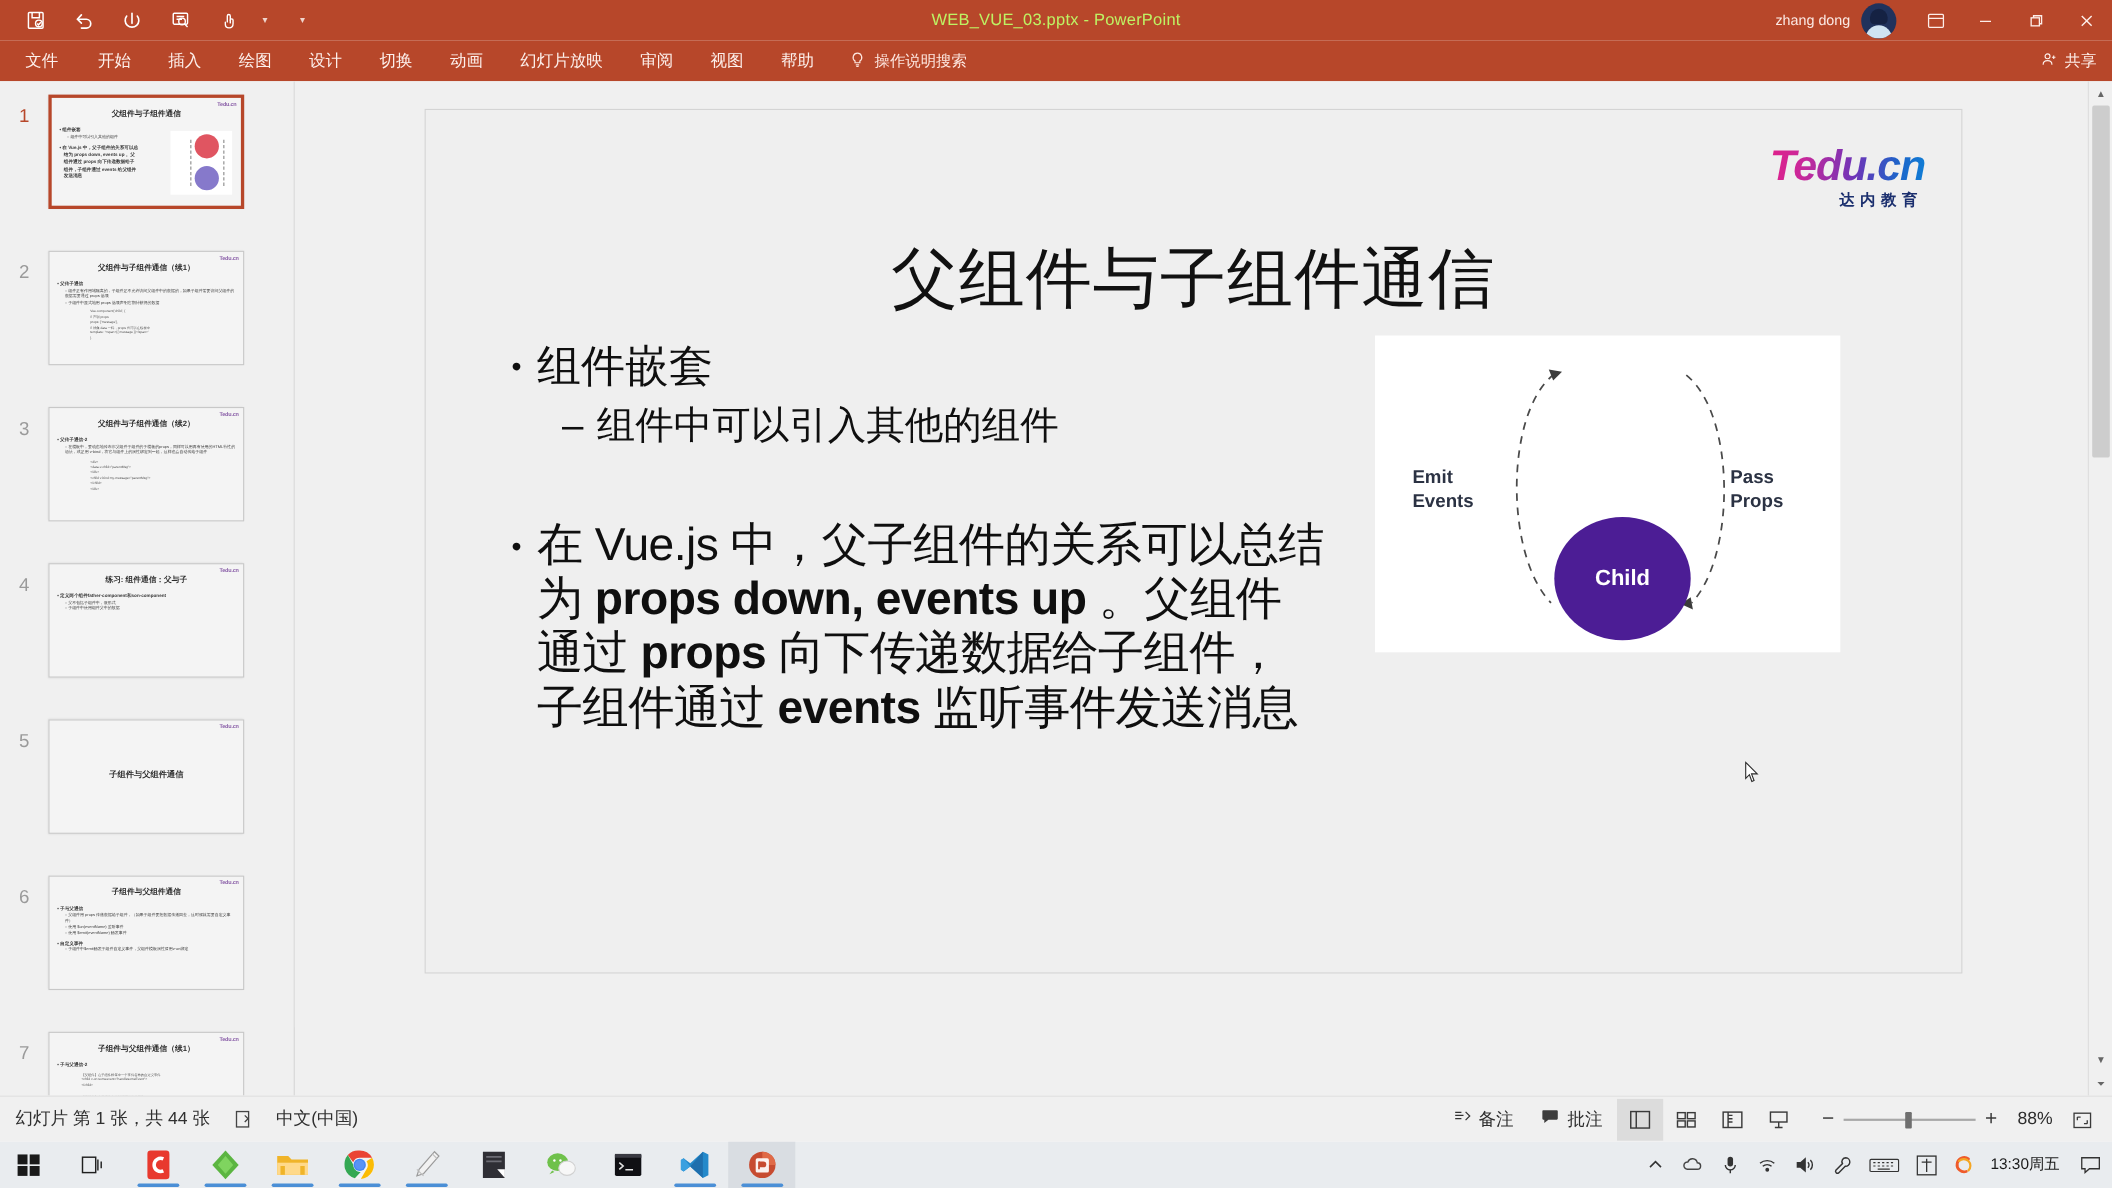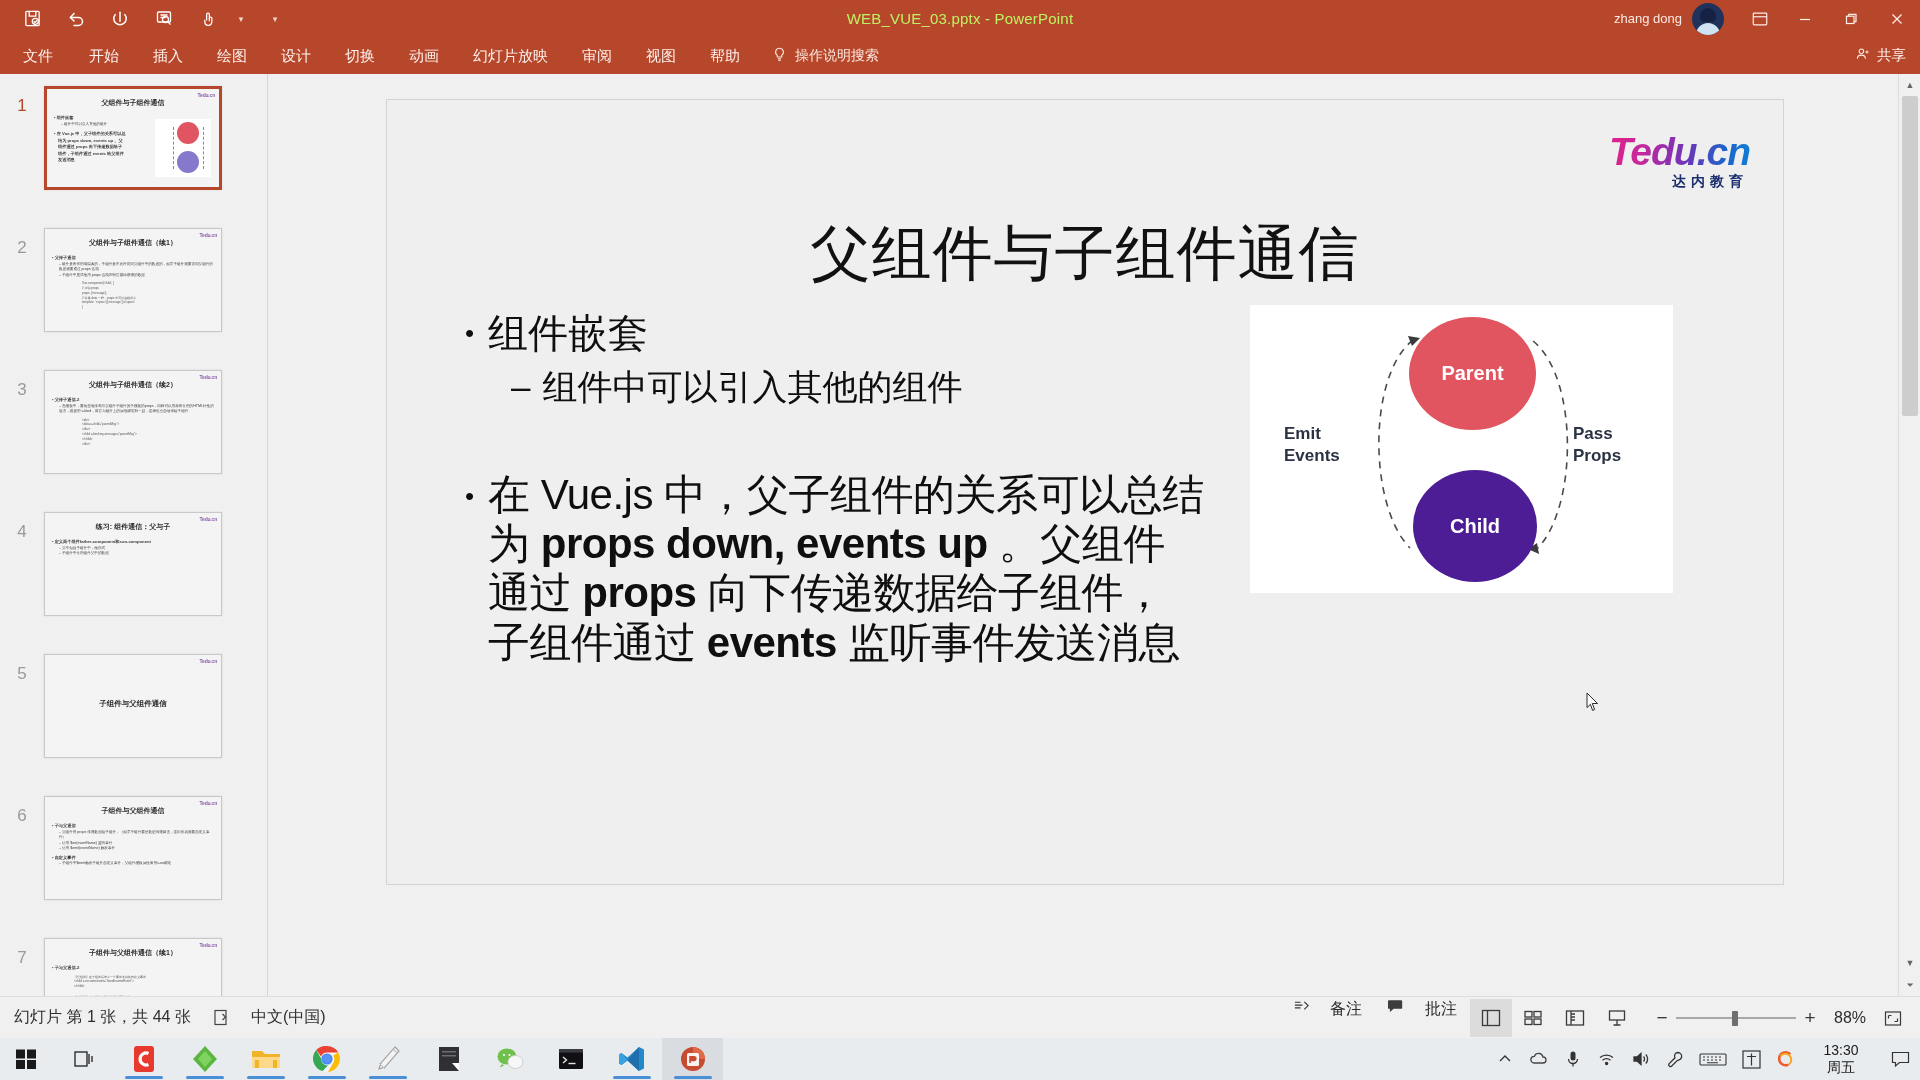--- a/index.html
+++ b/index.html
@@ -275,21 +275,21 @@
     display: flex; align-items: center;
   }
   .sb-text { font-size: 16px; color: #303030; }
   .sb-left { display: flex; align-items: center; gap: 22px; padding-left: 14px; }
   .sb-icon { display: flex; align-items: center; color: #444; }
   .sb-right {
     position: absolute; right: 10px; top: 0; height: 42px;
     display: flex; align-items: center; gap: 0px;
   }
   .sb-btn {
-    display: flex; gap: 20px;
+    display: flex; align-items: center; gap: 6px;
     padding: 0 13px; height: 38px; color: #2d2d2d; font-size: 16px;
   }
   .view-btn {
     width: 42px; height: 38px; display:flex; align-items:center; justify-content:center;
     color:#3a3a3a;
   }
   .view-btn.active { background: #dcdcdc; }
   .zoomctl { display:flex; align-items:center; gap: 0px; margin-left: 10px; }
   .zoom-pm { width: 28px; text-align:center; color:#3a3a3a; font-size: 19px; }
   .zoom-track {
@@ -325,21 +325,21 @@
   .tb-item.active { background: #d9dde2; }
   .tray {
     position: absolute; right: 0; top: 0; height: 42px;
     display: flex; align-items: center;
   }
   .tray-ico {
     width: 34px; height: 42px; display:flex; align-items:center; justify-content:center;
     color:#333;
   }
   .clock {
-    width: 78px; height: 42px; display:flex; flex-direction:column;
+    width: 78px; height: 42px; display:flex; flex-direction:row;
     align-items:center; justify-content:center; color:#1a1a1a;
     font-size: 14px; line-height: 1.25;
   }
   .notif { width: 40px; height: 42px; display:flex; align-items:center; justify-content:center; color:#333; }
 </style>
 </head>
 <body>
 
 <div id="app">
 
@@ -600,21 +600,20 @@
           </div>
         </div>
 
         <div class="diagram">
           <svg class="diag-svg" width="423" height="288" viewBox="0 0 423 288">
             <path d="M163 35 C118 70, 118 200, 160 243" fill="none" stroke="#4a4a4a" stroke-width="1.6" stroke-dasharray="7 6"></path>
             <path d="M283 36 C328 72, 328 200, 288 243" fill="none" stroke="#4a4a4a" stroke-width="1.6" stroke-dasharray="7 6"></path>
             <path d="M162 41 L158 31 L170 33 Z" fill="#3b3b3b"></path>
             <path d="M287 238 L289 249 L278 244 Z" fill="#3b3b3b"></path>
           </svg>
-          <div class="circ parent">Parent</div>
           <div class="circ child">Child</div>
           <div class="lbl-emit">
             <div>Emit</div>
             <div>Events</div>
           </div>
           <div class="lbl-pass">
             <div>Pass</div>
             <div>Props</div>
           </div>
         </div>

